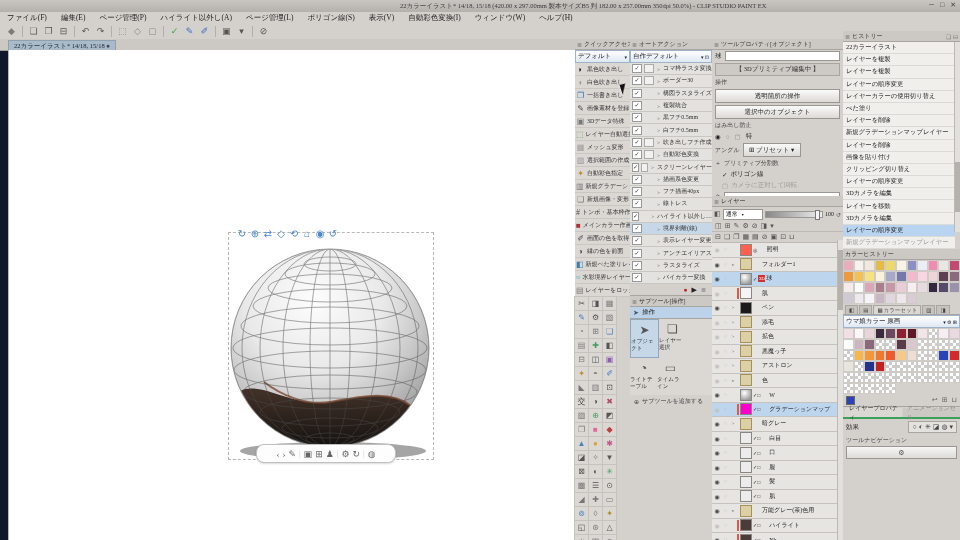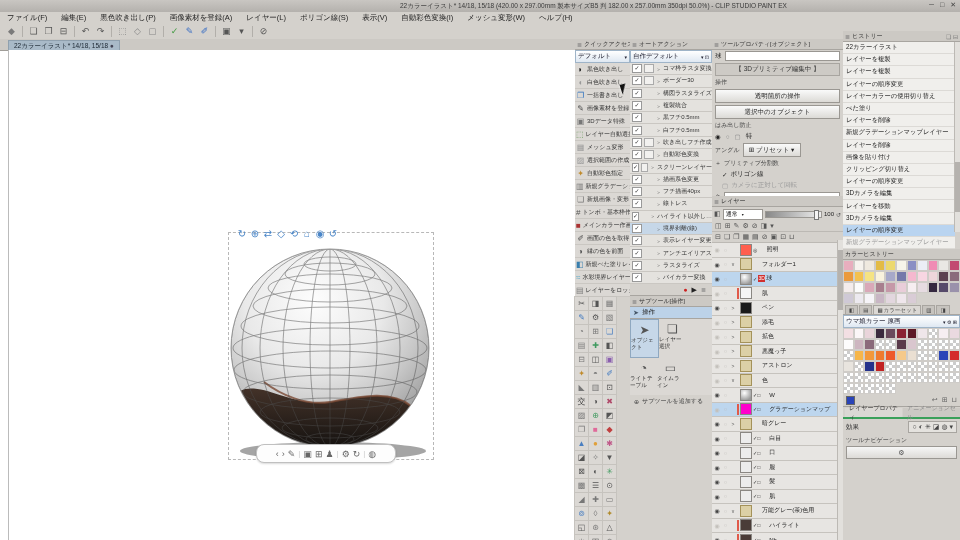--- a/index.html
+++ b/index.html
@@ -1,17 +1,17 @@
 <!DOCTYPE html>
 <html><head>
 <meta charset="utf-8">
 <style>
   html,body{margin:0;padding:0;background:#000;}
-  #app{position:relative;width:960px;height:540px;background:#ffffff;overflow:hidden;
-       font-family:Liberation Sans, sans-serif;color:#222;
+  #app{position:relative;width:960px;height:540px;background:#0f172a;overflow:hidden;
+       font-family:Liberation Serif, serif;color:#222;
        -webkit-font-smoothing:antialiased;}
   .abs{position:absolute;}
   
   .titlebar{left:0;top:0;width:960px;height:12px;background:linear-gradient(#c9c6c2,#b4b1ad);
             font-size:6.5px;color:#3a3a3a;display:flex;align-items:center;}
   .title-text{position:absolute;left:400px;top:2px;white-space:nowrap;}
   .winbtns{position:absolute;right:4px;top:1px;display:flex;gap:6px;font-size:7px;color:#444;}
   .menubar{left:0;top:12px;width:960px;height:11px;background:#d4d1cc;display:flex;
            align-items:center;font-size:7.5px;color:#222;border-bottom:1px solid #c2bfba;}
   .menubar span{padding:0 7px;}
@@ -140,27 +140,27 @@
       <span>─</span>
       <span>□</span>
       <span>✕</span>
     </span>
   </div>
 
   <div class="abs menubar">
 
   <span>ファイル(F)</span>
       <span>編集(E)</span>
-      <span>黒色吹き出し(P)</span>
-      <span>画像素材を登録(A)</span>
-      <span>レイヤー(L)</span>
+      <span>ページ管理(P)</span>
+      <span>ハイライト以外し(A)</span>
+      <span>ページ管理(L)</span>
       <span>ポリゴン線(S)</span>
       <span>表示(V)</span>
       <span>自動彩色変換(I)</span>
-      <span>メッシュ変形(W)</span>
+      <span>ウィンドウ(W)</span>
       <span>ヘルプ(H)</span>
     </div>
 
   <div class="abs toolbar">
 
   <span class="tbico" style="color: rgb(122, 122, 122);">◆</span>
       <span class="tbico sep"></span>
       <span class="tbico" style="color: rgb(85, 85, 85);">❏</span>
       <span class="tbico" style="color: rgb(85, 85, 85);">❐</span>
       <span class="tbico" style="color: rgb(85, 85, 85);">⊟</span>

